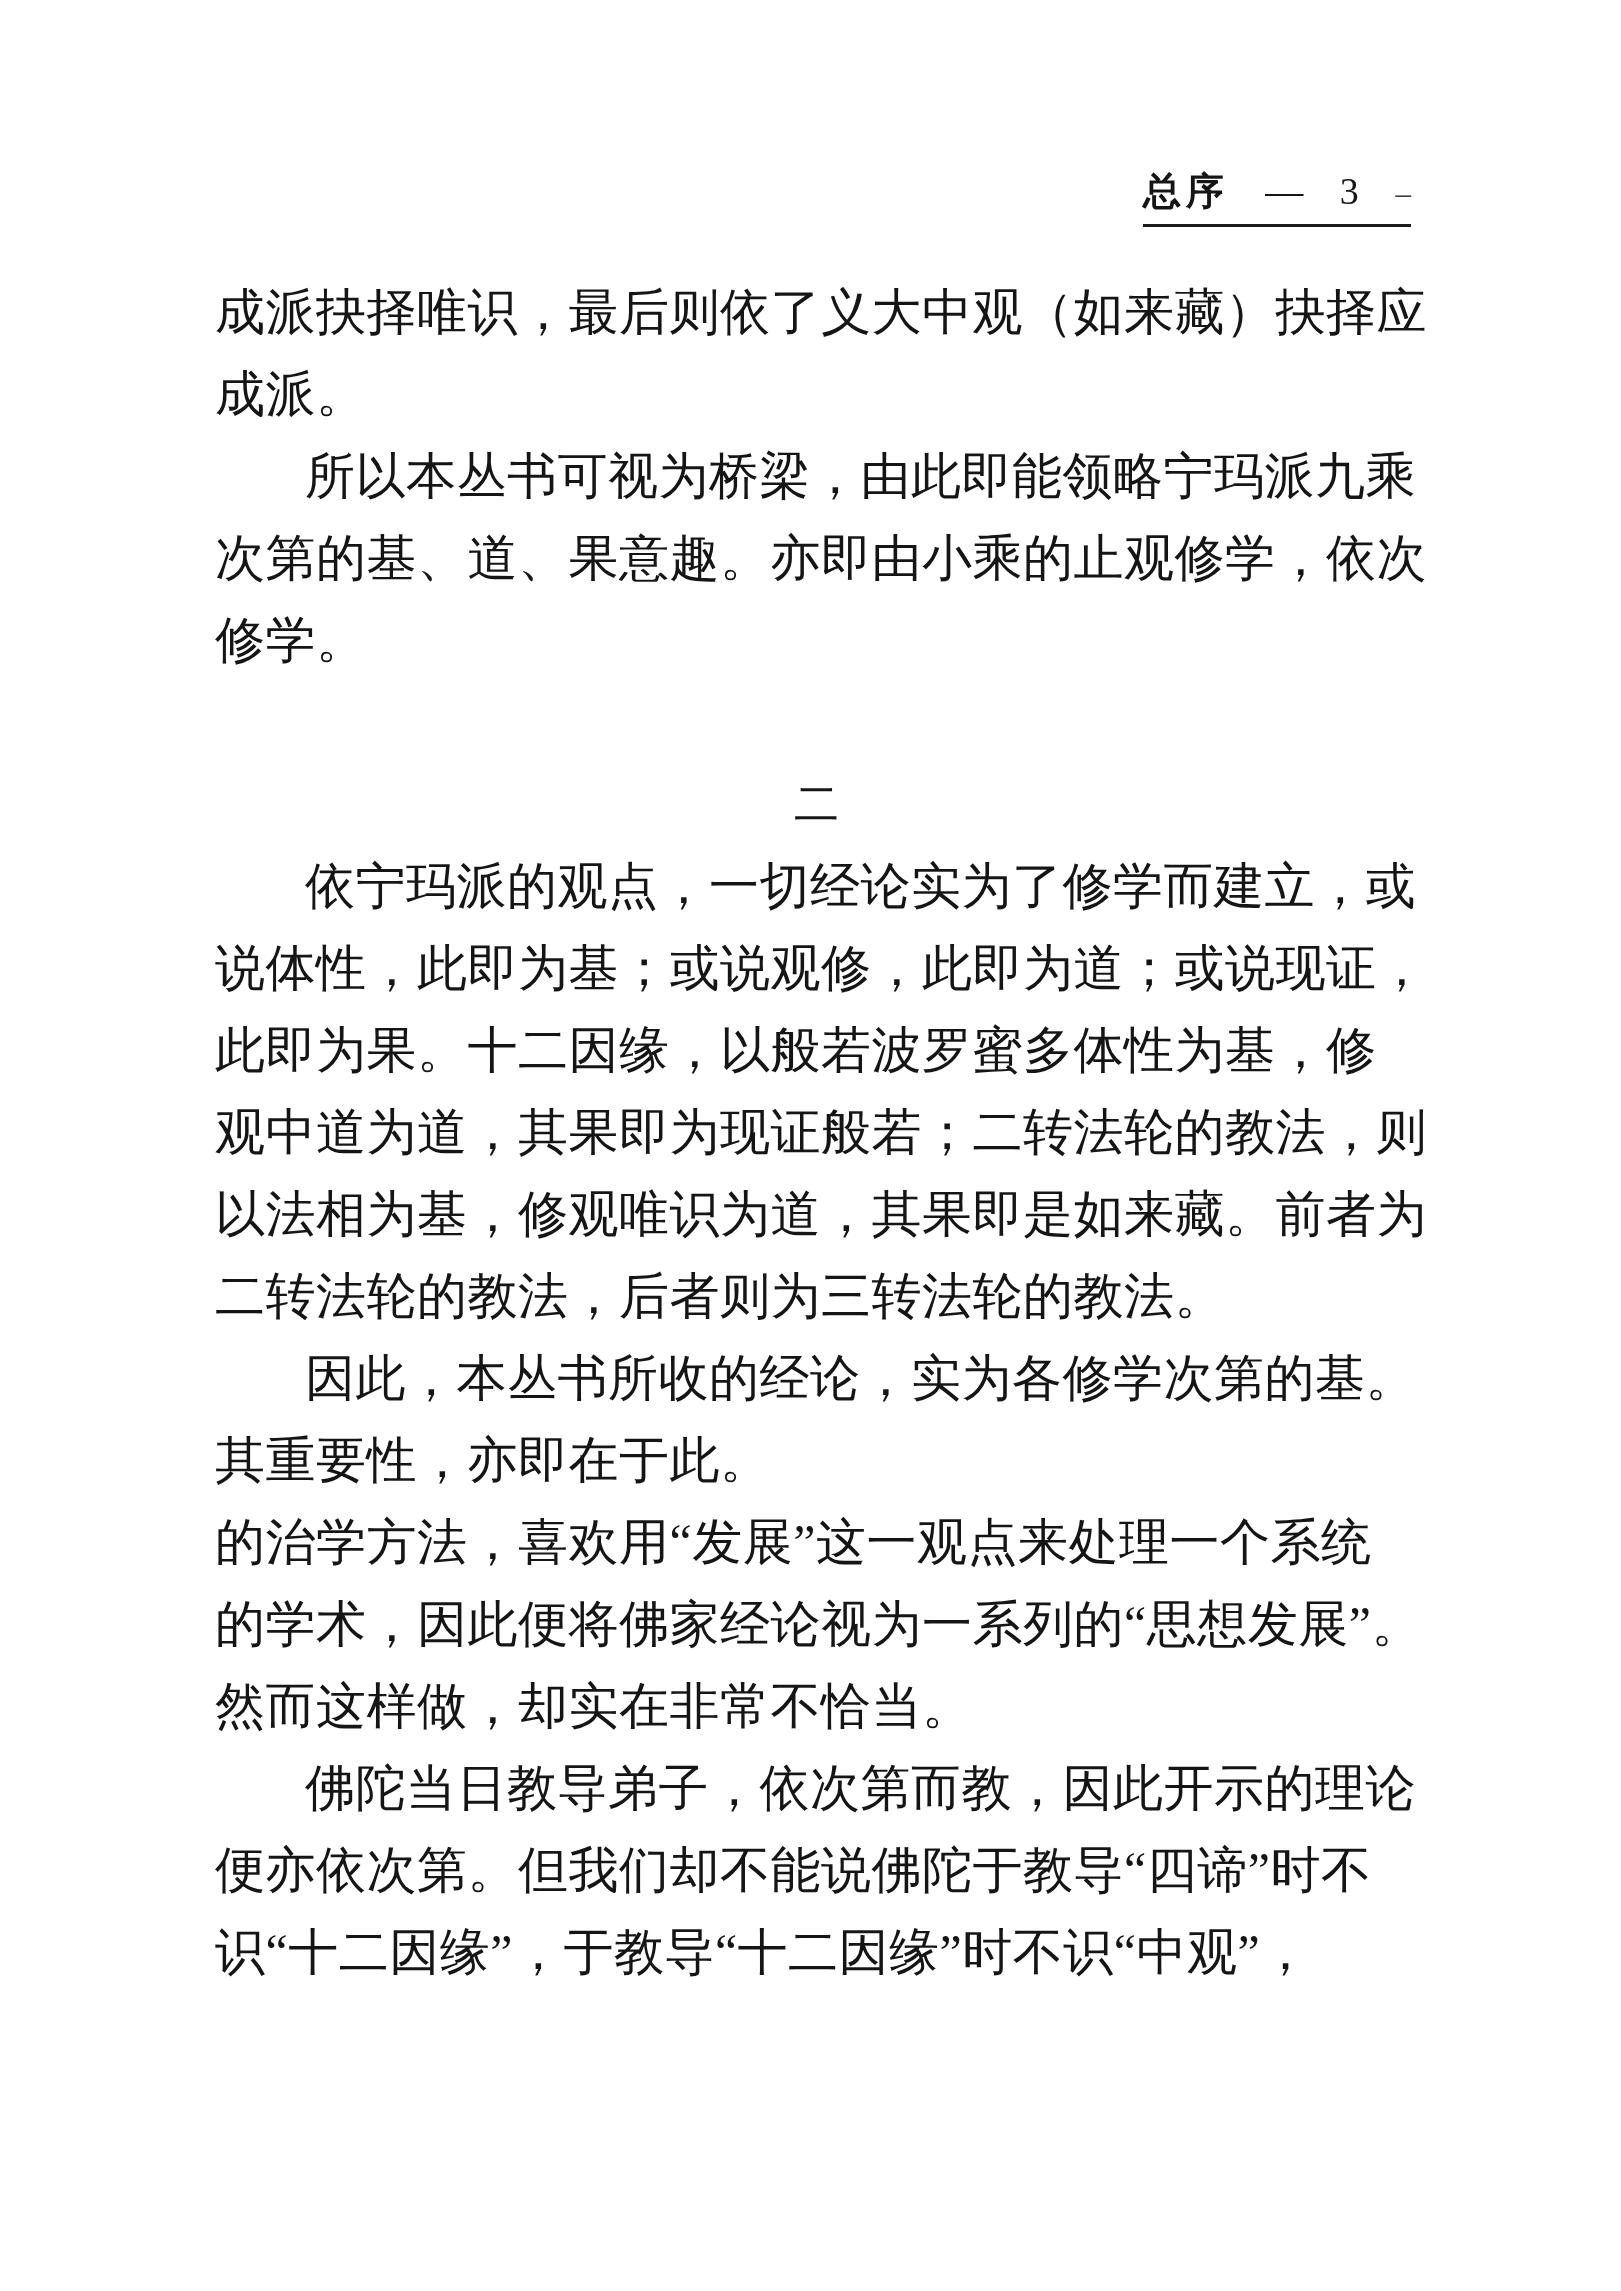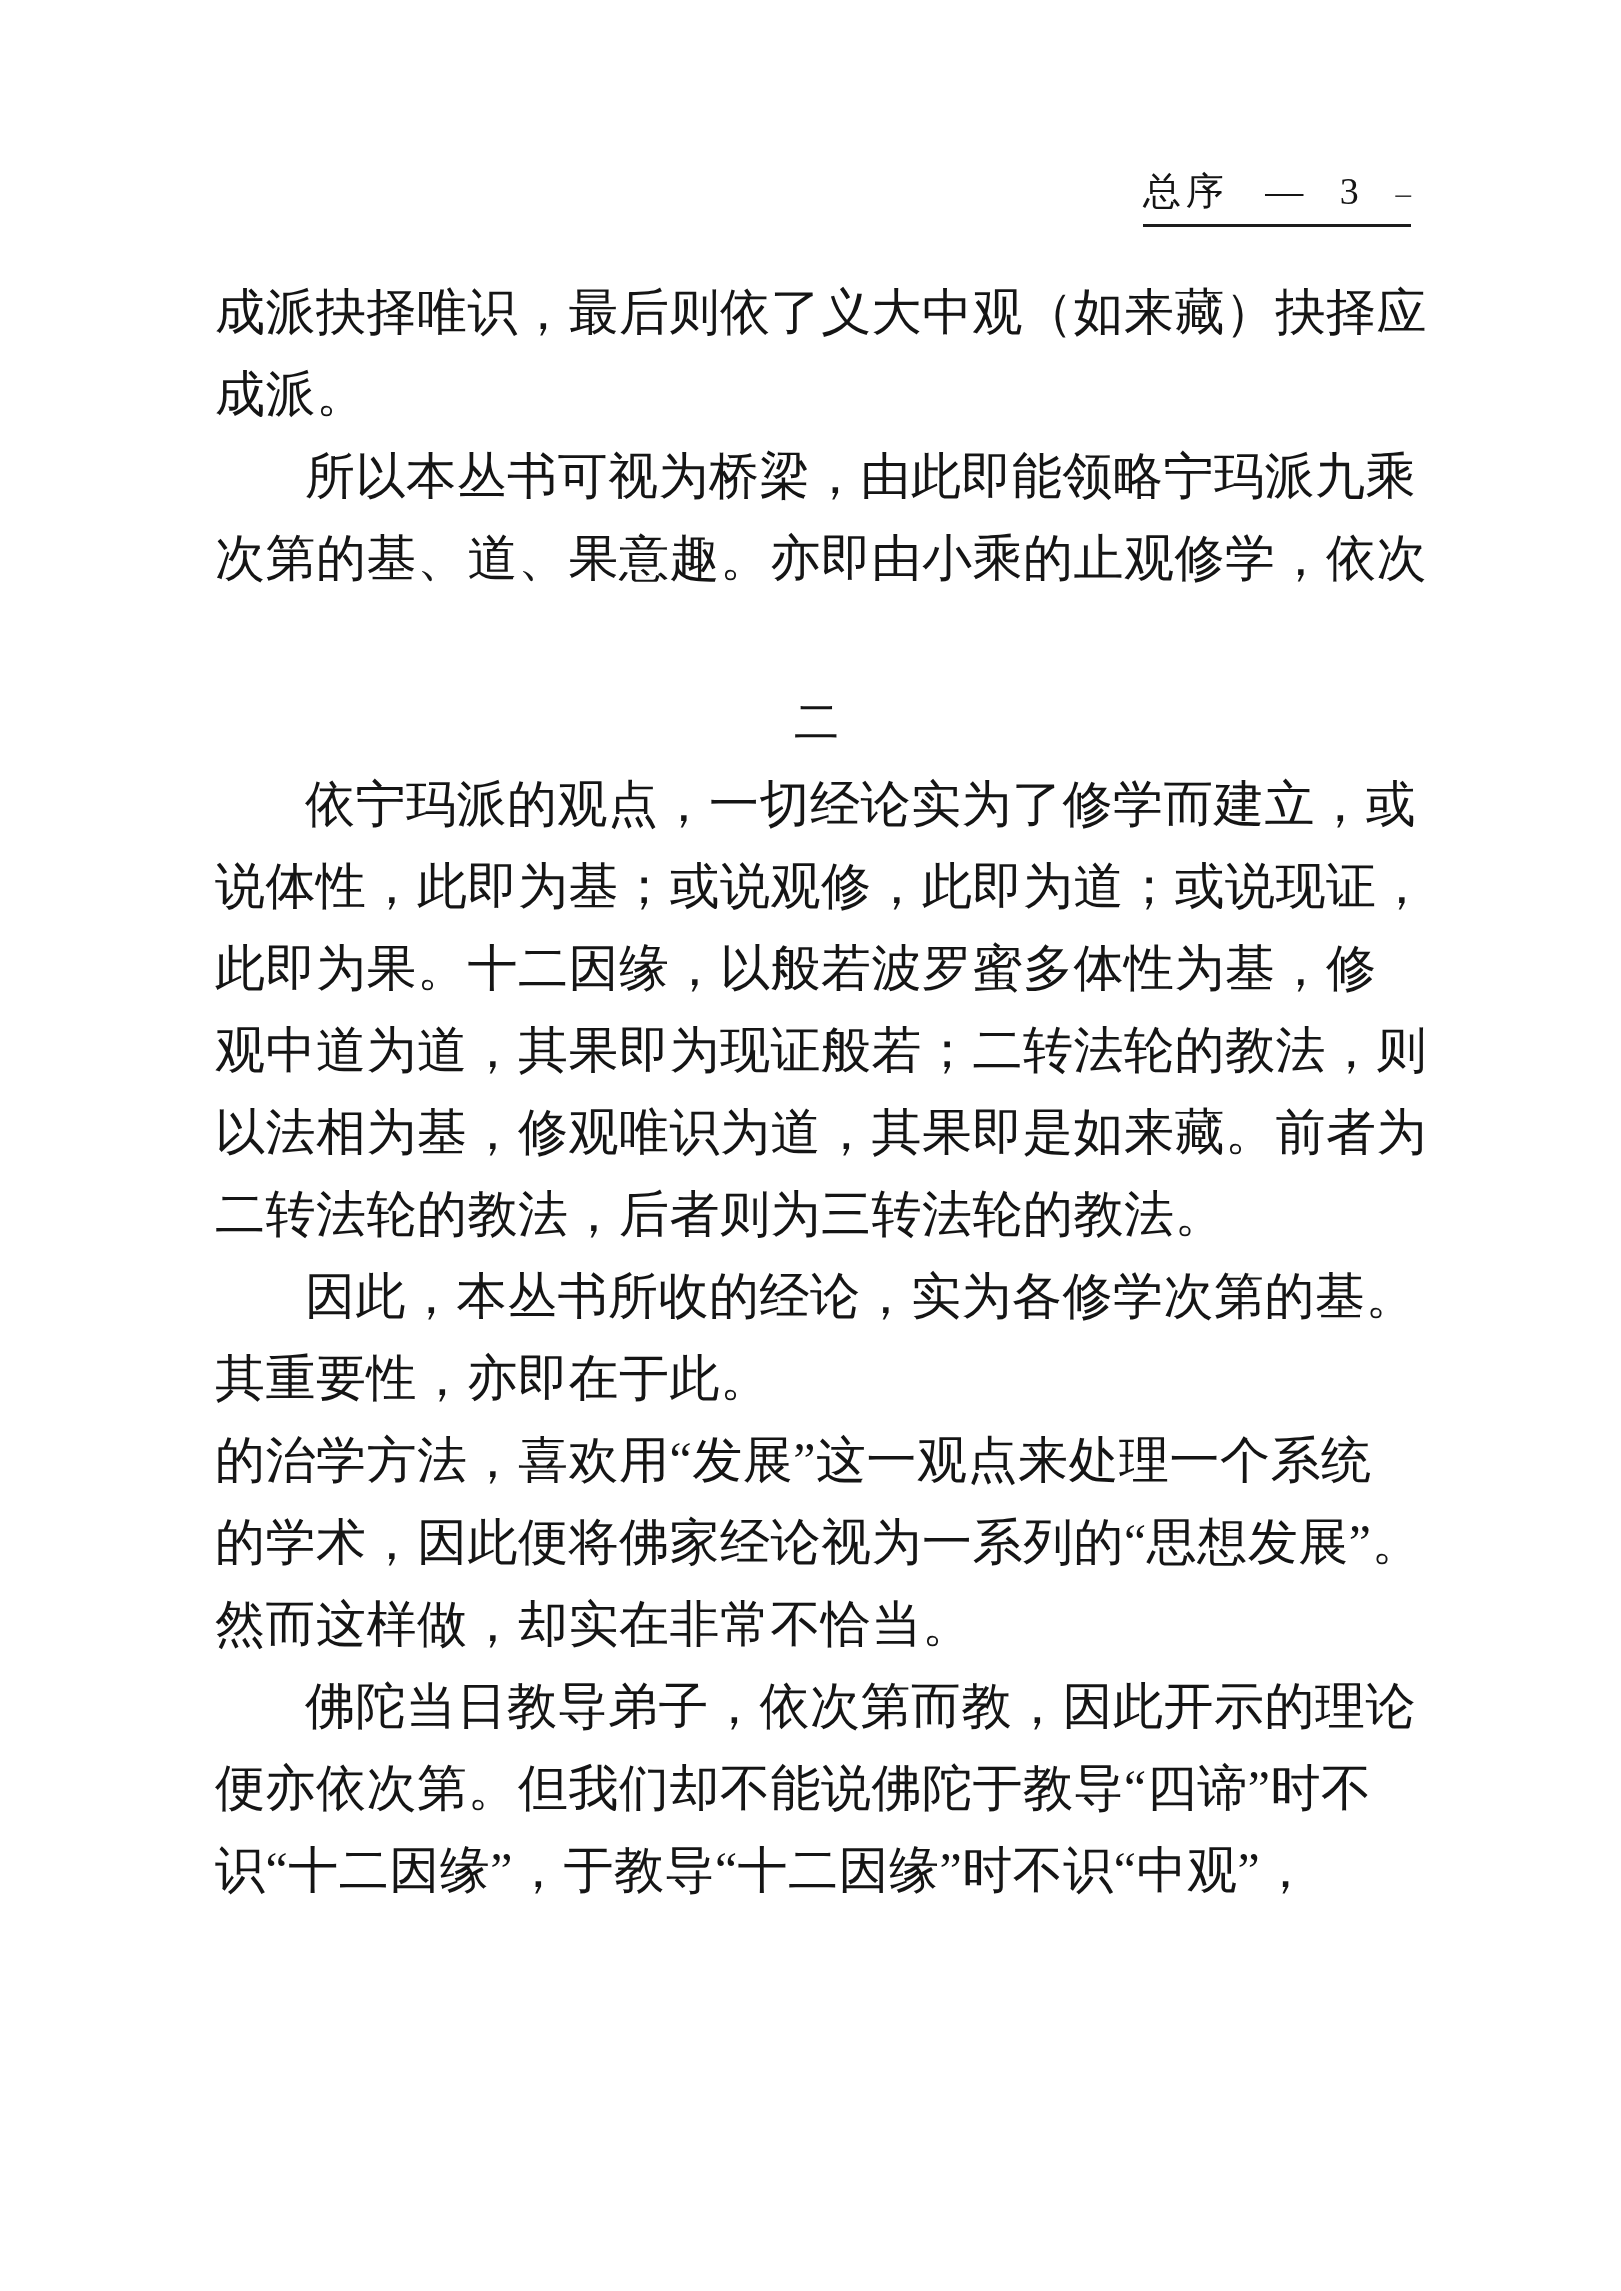--- a/index.html
+++ b/index.html
@@ -26,21 +26,21 @@
     display: flex;
     align-items: baseline;
     justify-content: space-between;
     font-size: 38px;
     line-height: 42px;
     border-bottom: 3.8px solid #1c1c1c;
     padding-bottom: 8.6px;
     white-space: nowrap;
   }
   .running-header .hdr-title {
-    font-weight: normal;
+    font-weight: bold;
     letter-spacing: 4.8px;
   }
   .running-header .hdr-dash-right {
     color: #3a3a3a;
     font-size: 31px;
   }
 
   
   .text-block {
     position: absolute;
@@ -82,20 +82,21 @@
   <div class="text-block">
 
     <div class="para">
       <div class="line">成派抉择唯识，最后则依了义大中观（如来藏）抉择应</div>
       <div class="line">成派。</div>
     </div>
 
     <div class="para">
       <div class="line indent">所以本丛书可视为桥梁，由此即能领略宁玛派九乘</div>
       <div class="line">次第的基、道、果意趣。亦即由小乘的止观修学，依次</div>
+      <div class="line">修学。</div>
     </div>
 
     <div class="section-heading">二</div>
 
     <div class="para">
       <div class="line indent">依宁玛派的观点，一切经论实为了修学而建立，或</div>
       <div class="line">说体性，此即为基；或说观修，此即为道；或说现证，</div>
       <div class="line">此即为果。十二因缘，以般若波罗蜜多体性为基，修</div>
       <div class="line">观中道为道，其果即为现证般若；二转法轮的教法，则</div>
       <div class="line">以法相为基，修观唯识为道，其果即是如来藏。前者为</div>

